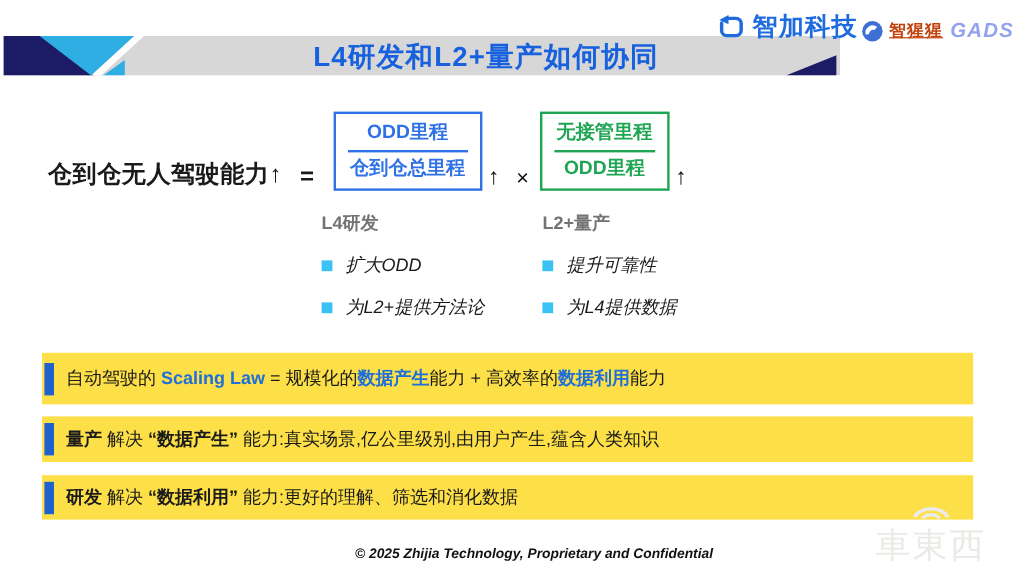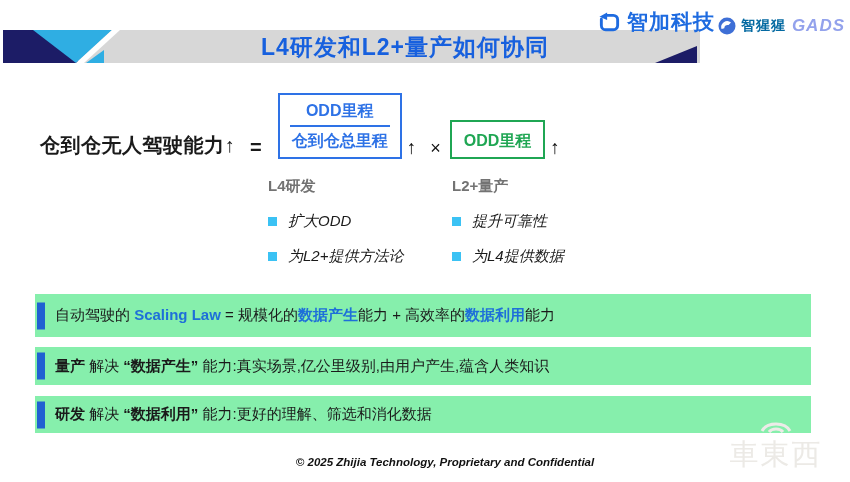--- a/index.html
+++ b/index.html
@@ -7,21 +7,21 @@
          font-family:"Liberation Sans",sans-serif;-webkit-font-smoothing:antialiased;}
 
   
   .header-svg{position:absolute;left:0;top:30px;}
   .slide-title{position:absolute;left:120px;top:33px;width:570px;text-align:center;
                font-size:23px;line-height:28px;font-weight:bold;color:#1760DE;letter-spacing:1px;}
 
   .logo-stack{position:absolute;right:5px;top:8px;display:flex;flex-direction:row;align-items:flex-end;gap:3px;}
   .logo-row{display:flex;align-items:center;}
   .plusai-text{font-size:21px;font-weight:bold;color:#1E6BE0;letter-spacing:1px;margin-left:6px;}
-  .zxx-text{font-size:14px;font-weight:600;color:#0369a1;letter-spacing:1px;margin-left:5px;}
+  .zxx-text{font-size:14px;font-weight:600;color:#c2410c;letter-spacing:1px;margin-left:5px;text-decoration:underline;}
   .gads-text{font-size:17px;font-weight:800;color:#93A2EC;letter-spacing:1px;margin-left:6px;font-style:italic;}
 
   
   .formula{position:absolute;left:40px;top:99px;height:60px;display:flex;align-items:flex-end;}
   .formula-lhs{font-size:20px;font-weight:700;color:#1a1a1a;letter-spacing:0.5px;margin-right:15px;white-space:nowrap;}
   .formula-eq{font-size:20px;font-weight:700;color:#1a1a1a;margin-right:16px;}
   .frac{border:2px solid;text-align:center;font-weight:700;font-size:16px;padding:5px 10px;line-height:22px;white-space:nowrap;}
   .frac.blue{border-color:#2E72E6;color:#2E72E6;}
   .frac.green{border-color:#1FA653;color:#1FA653;}
   .frac .num{padding:0 2px 3px 2px;border-bottom:2px solid;}
@@ -31,21 +31,21 @@
 
   
   .col{position:absolute;top:177px;}
   .col.c1{left:268px;}
   .col.c2{left:452px;}
   .col-title{font-size:15px;font-weight:700;color:#737373;margin-bottom:16px;}
   .bullet-row{display:flex;align-items:center;margin-bottom:16px;font-size:15px;color:#1a1a1a;white-space:nowrap;font-style:italic;}
   .sq{width:9px;height:9px;background:#3BC2F4;margin-right:11px;flex:0 0 auto;}
 
   
-  .bar{position:absolute;left:35px;width:776px;background:#86efac;display:flex;align-items:center;}
+  .bar{position:absolute;left:35px;width:776px;background:#fde047;display:flex;align-items:center;}
   .bar.b1{top:294px;height:43px;}
   .bar.b2{top:347px;height:38px;}
   .bar.b3{top:396px;height:37px;}
   .accent{position:absolute;left:2px;top:50%;transform:translateY(-50%);width:8px;height:27px;background:#2061D2;}
   .bar-text{padding-left:20px;font-size:15px;color:#1a1a1a;white-space:nowrap;}
   .hl{color:#1E6FD9;font-weight:700;}
   .b{font-weight:700;}
 
   
   .footer{position:absolute;left:20px;top:456px;width:850px;text-align:center;
@@ -89,20 +89,21 @@
   <div class="formula">
     <span class="formula-lhs">仓到仓无人驾驶能力↑</span>
     <span class="formula-eq">=</span>
     <div class="frac blue">
       <div class="num">ODD里程</div>
       <div class="den">仓到仓总里程</div>
     </div>
     <span class="up-arrow">↑</span>
     <span class="times">×</span>
     <div class="frac green">
+      <div class="num">无接管里程</div>
       <div class="den">ODD里程</div>
     </div>
     <span class="up-arrow">↑</span>
   </div>
 
   <div class="col c1">
     <div class="col-title">L4研发</div>
     <div class="bullet-row">
       <span class="sq"></span>
       <span>扩大ODD</span>

